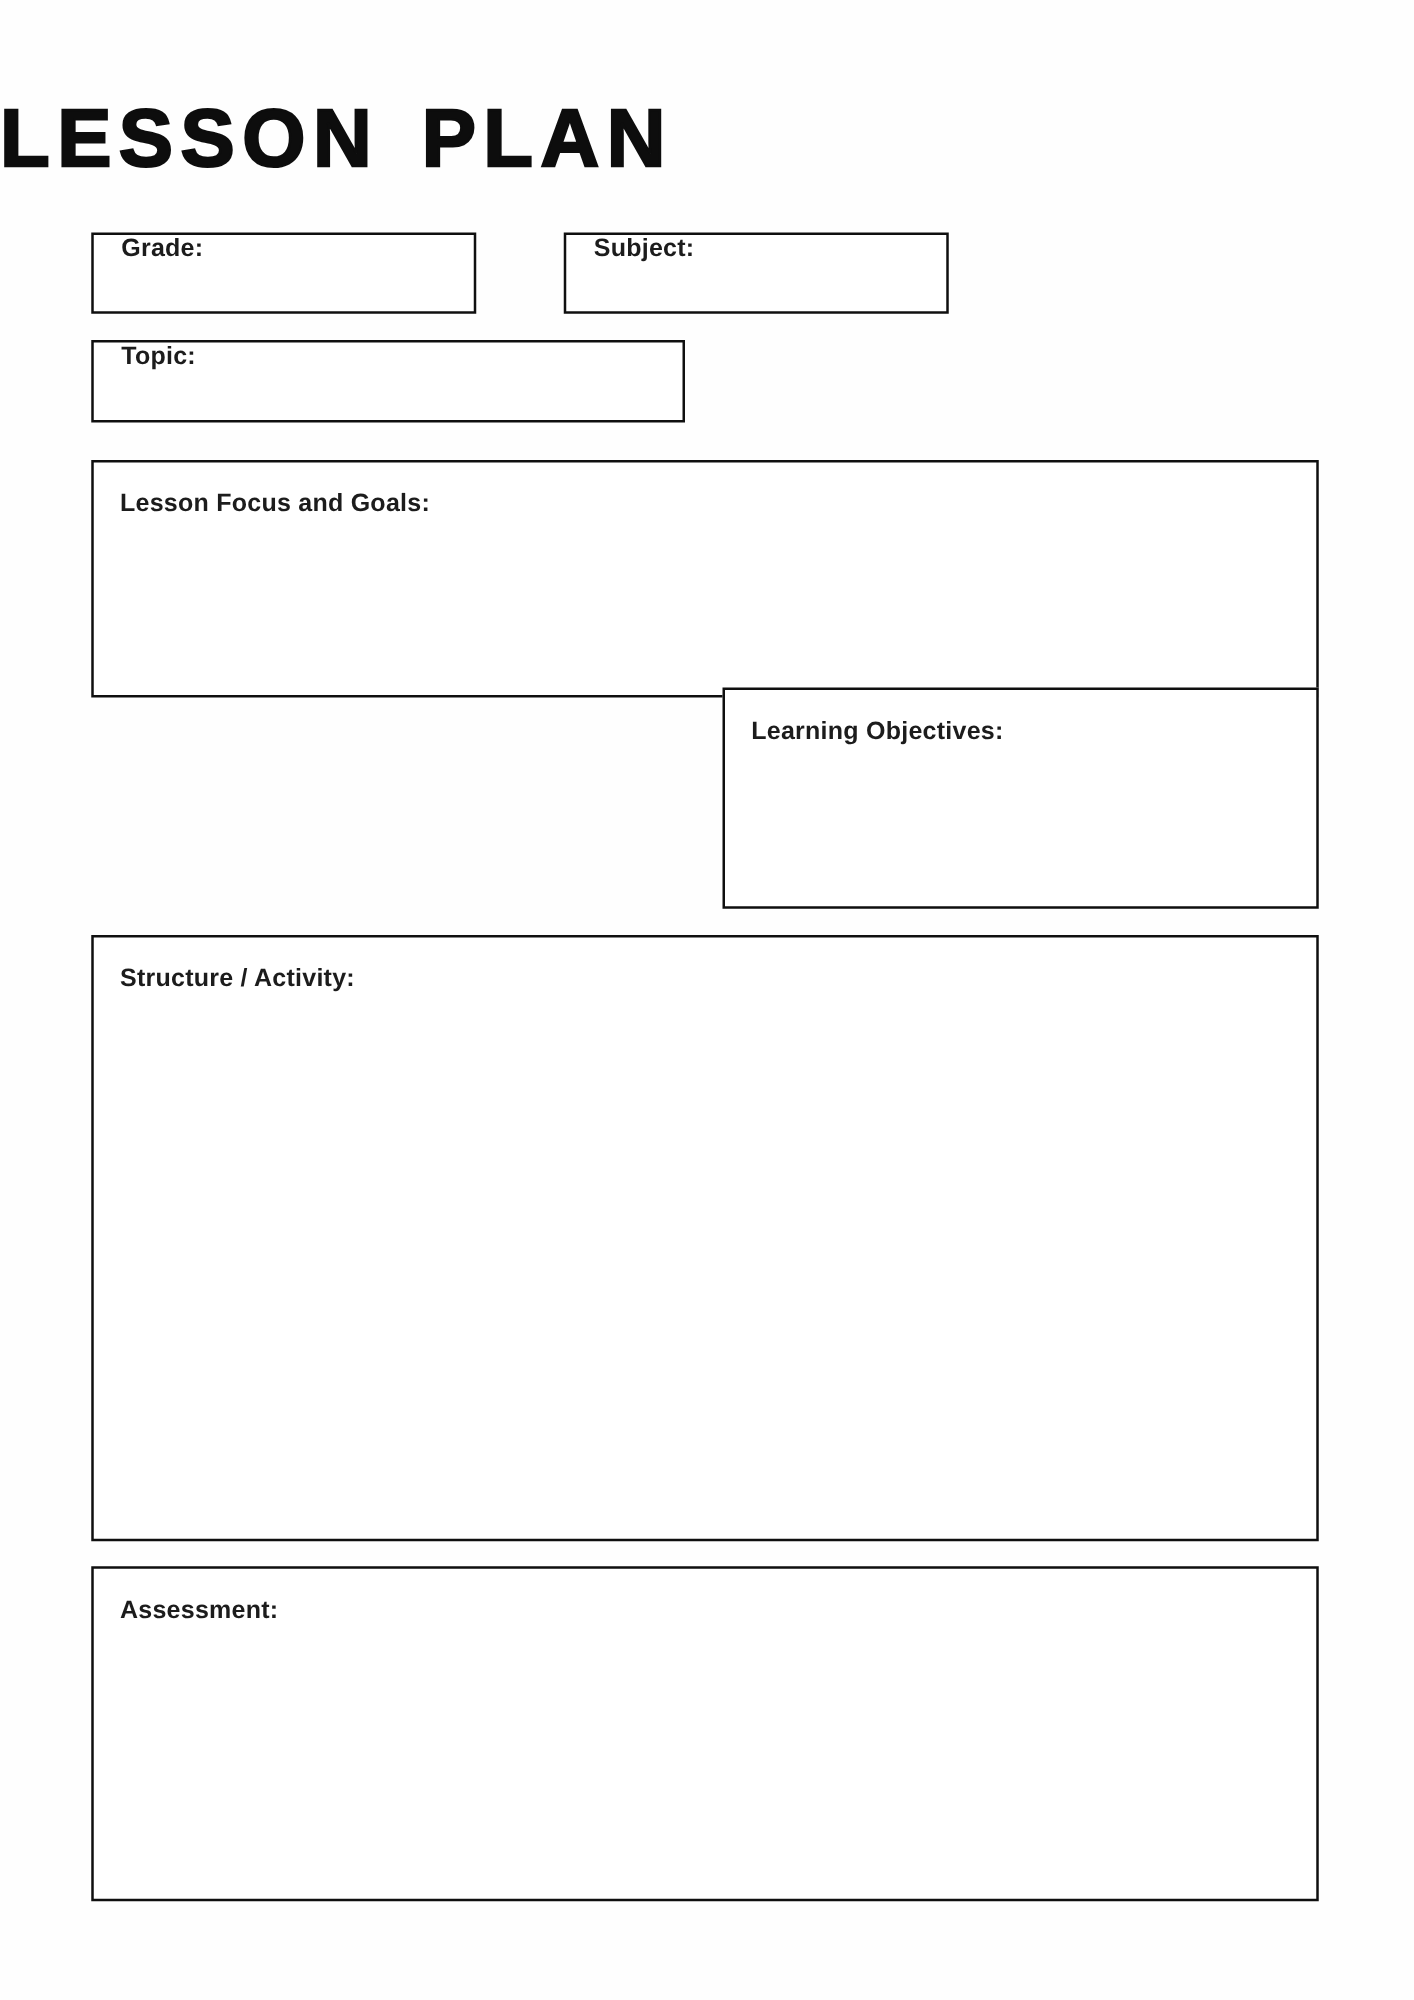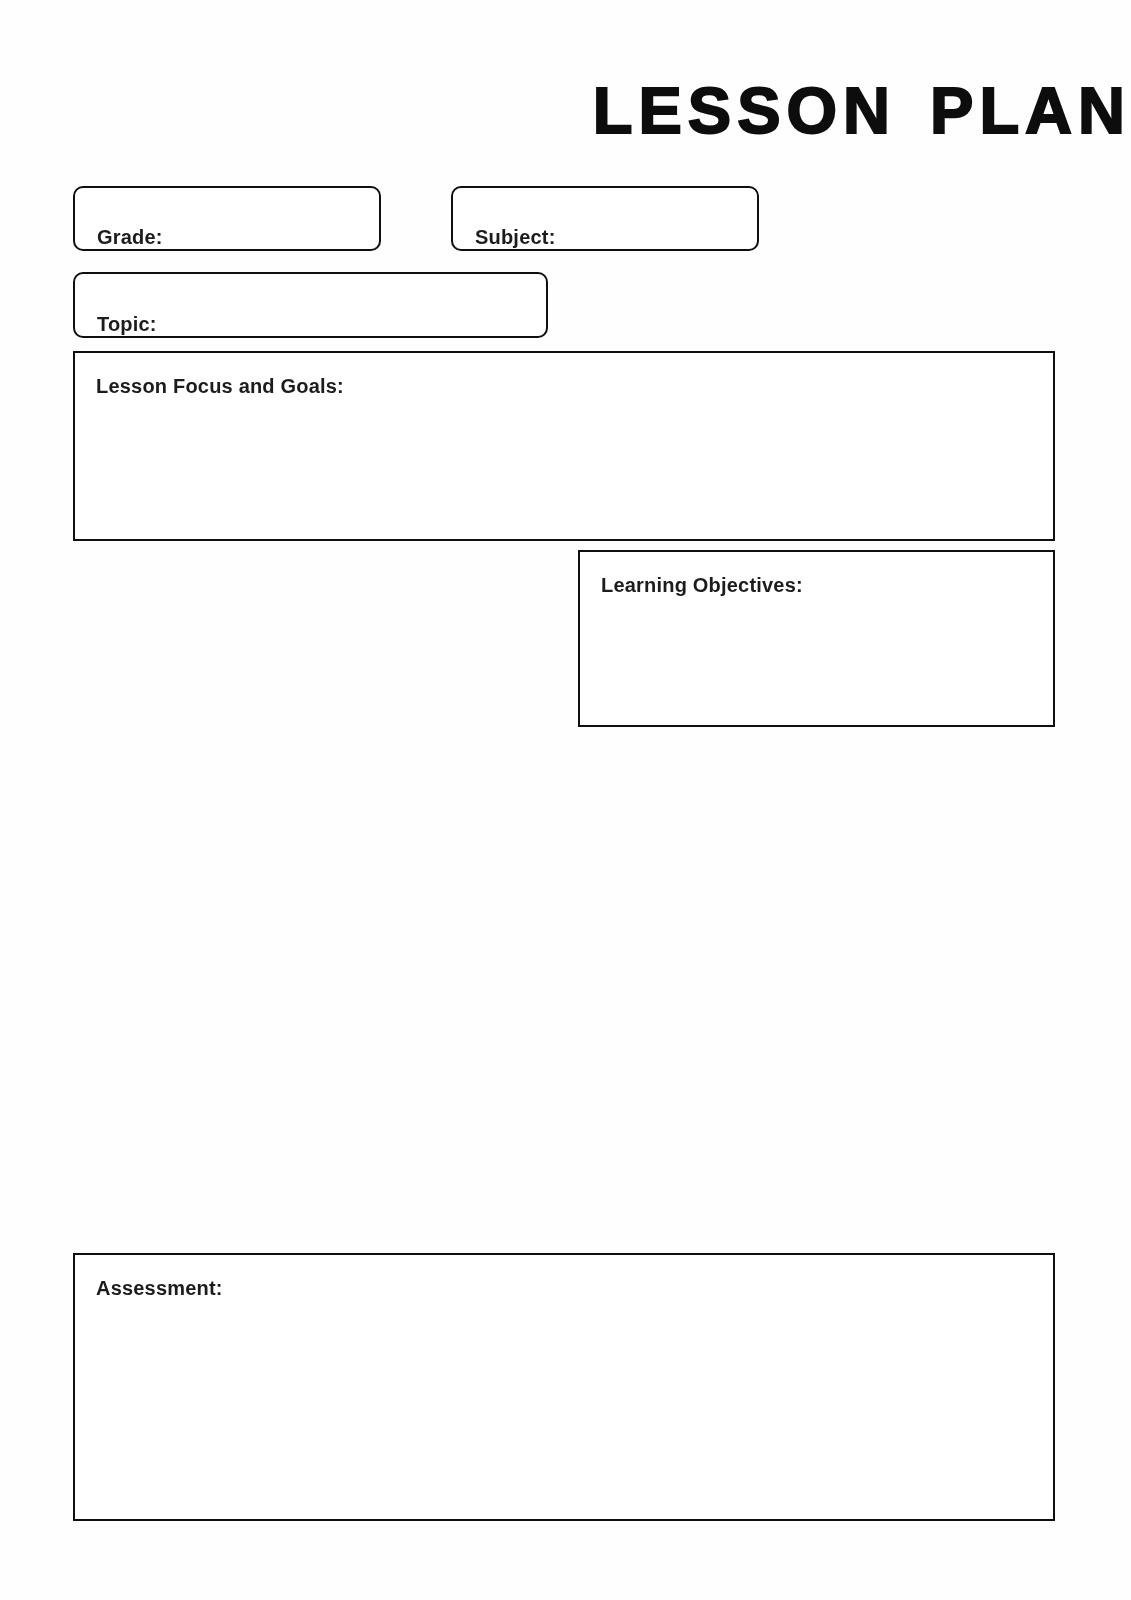--- a/index.html
+++ b/index.html
@@ -15,61 +15,60 @@
     font-family: "Liberation Sans", sans-serif;
     color: #1c1c1c;
     overflow: hidden;
   }
   .title {
     position: absolute;
     top: 78px;
     left: 0;
     width: 100%;
     margin: 0;
-    text-align: right;
+    text-align: left;
     font-size: 65px;
     line-height: 1.0;
     font-weight: 900;
     letter-spacing: 6px;
     word-spacing: 10px;
     color: #0d0d0d;
     -webkit-text-stroke: 2px #0d0d0d;
   }
   .box {
     position: absolute;
     box-sizing: border-box;
     border: 2.5px solid #0f0f0f;
     background: #ffffff;
     display: flex;
   }
   .box.small {
-    align-items: flex-end;        
+    align-items: flex-start;        
     padding-left: 22px;
-    border-radius: 10px;
   }
   .box.large {
     align-items: flex-start;    
     padding-left: 21px;
     padding-top: 22px;
   }
   .field-label {
     font-size: 20px;
     font-weight: 700;
     letter-spacing: 0.2px;
     color: #1c1c1c;
     white-space: nowrap;
   }
 
   
   .grade      { left: 73px;  top: 186px;  width: 308px; height: 65px;  }
   .subject    { left: 411px; top: 186px;  width: 308px; height: 65px; margin-left: 40px;  }
   .date       { left: 747px; top: 186px;  width: 308px; height: 65px;  }
   .topic      { left: 73px;  top: 272px;  width: 475px; height: 66px;  }
   .lesson-num { left: 578px; top: 272px;  width: 477px; height: 66px;  }
-  .focus      { left: 73px;  top: 351px;  width: 982px; height: 190px; }
+  .focus      { left: 73px;  top: 368px;  width: 982px; height: 190px; }
   .materials  { left: 73px;  top: 550px;  width: 475px; height: 177px; }
   .objectives { left: 578px; top: 550px;  width: 477px; height: 177px; }
   .structure  { left: 73px;  top: 748px;  width: 982px; height: 485px; }
   .assessment { left: 73px;  top: 1253px; width: 982px; height: 268px; }
 </style>
 </head>
 <body>
 
 <div class="page">
 
@@ -91,18 +90,21 @@
 
   <div class="box large focus">
     <span class="field-label">Lesson Focus and Goals:</span>
   </div>
 
 
   <div class="box large objectives">
     <span class="field-label">Learning Objectives:</span>
   </div>
 
+  <div class="box large structure">
+    <span class="field-label">Structure / Activity:</span>
+  </div>
 
   <div class="box large assessment">
     <span class="field-label">Assessment:</span>
   </div>
 
 </div>
 
 </body></html>

